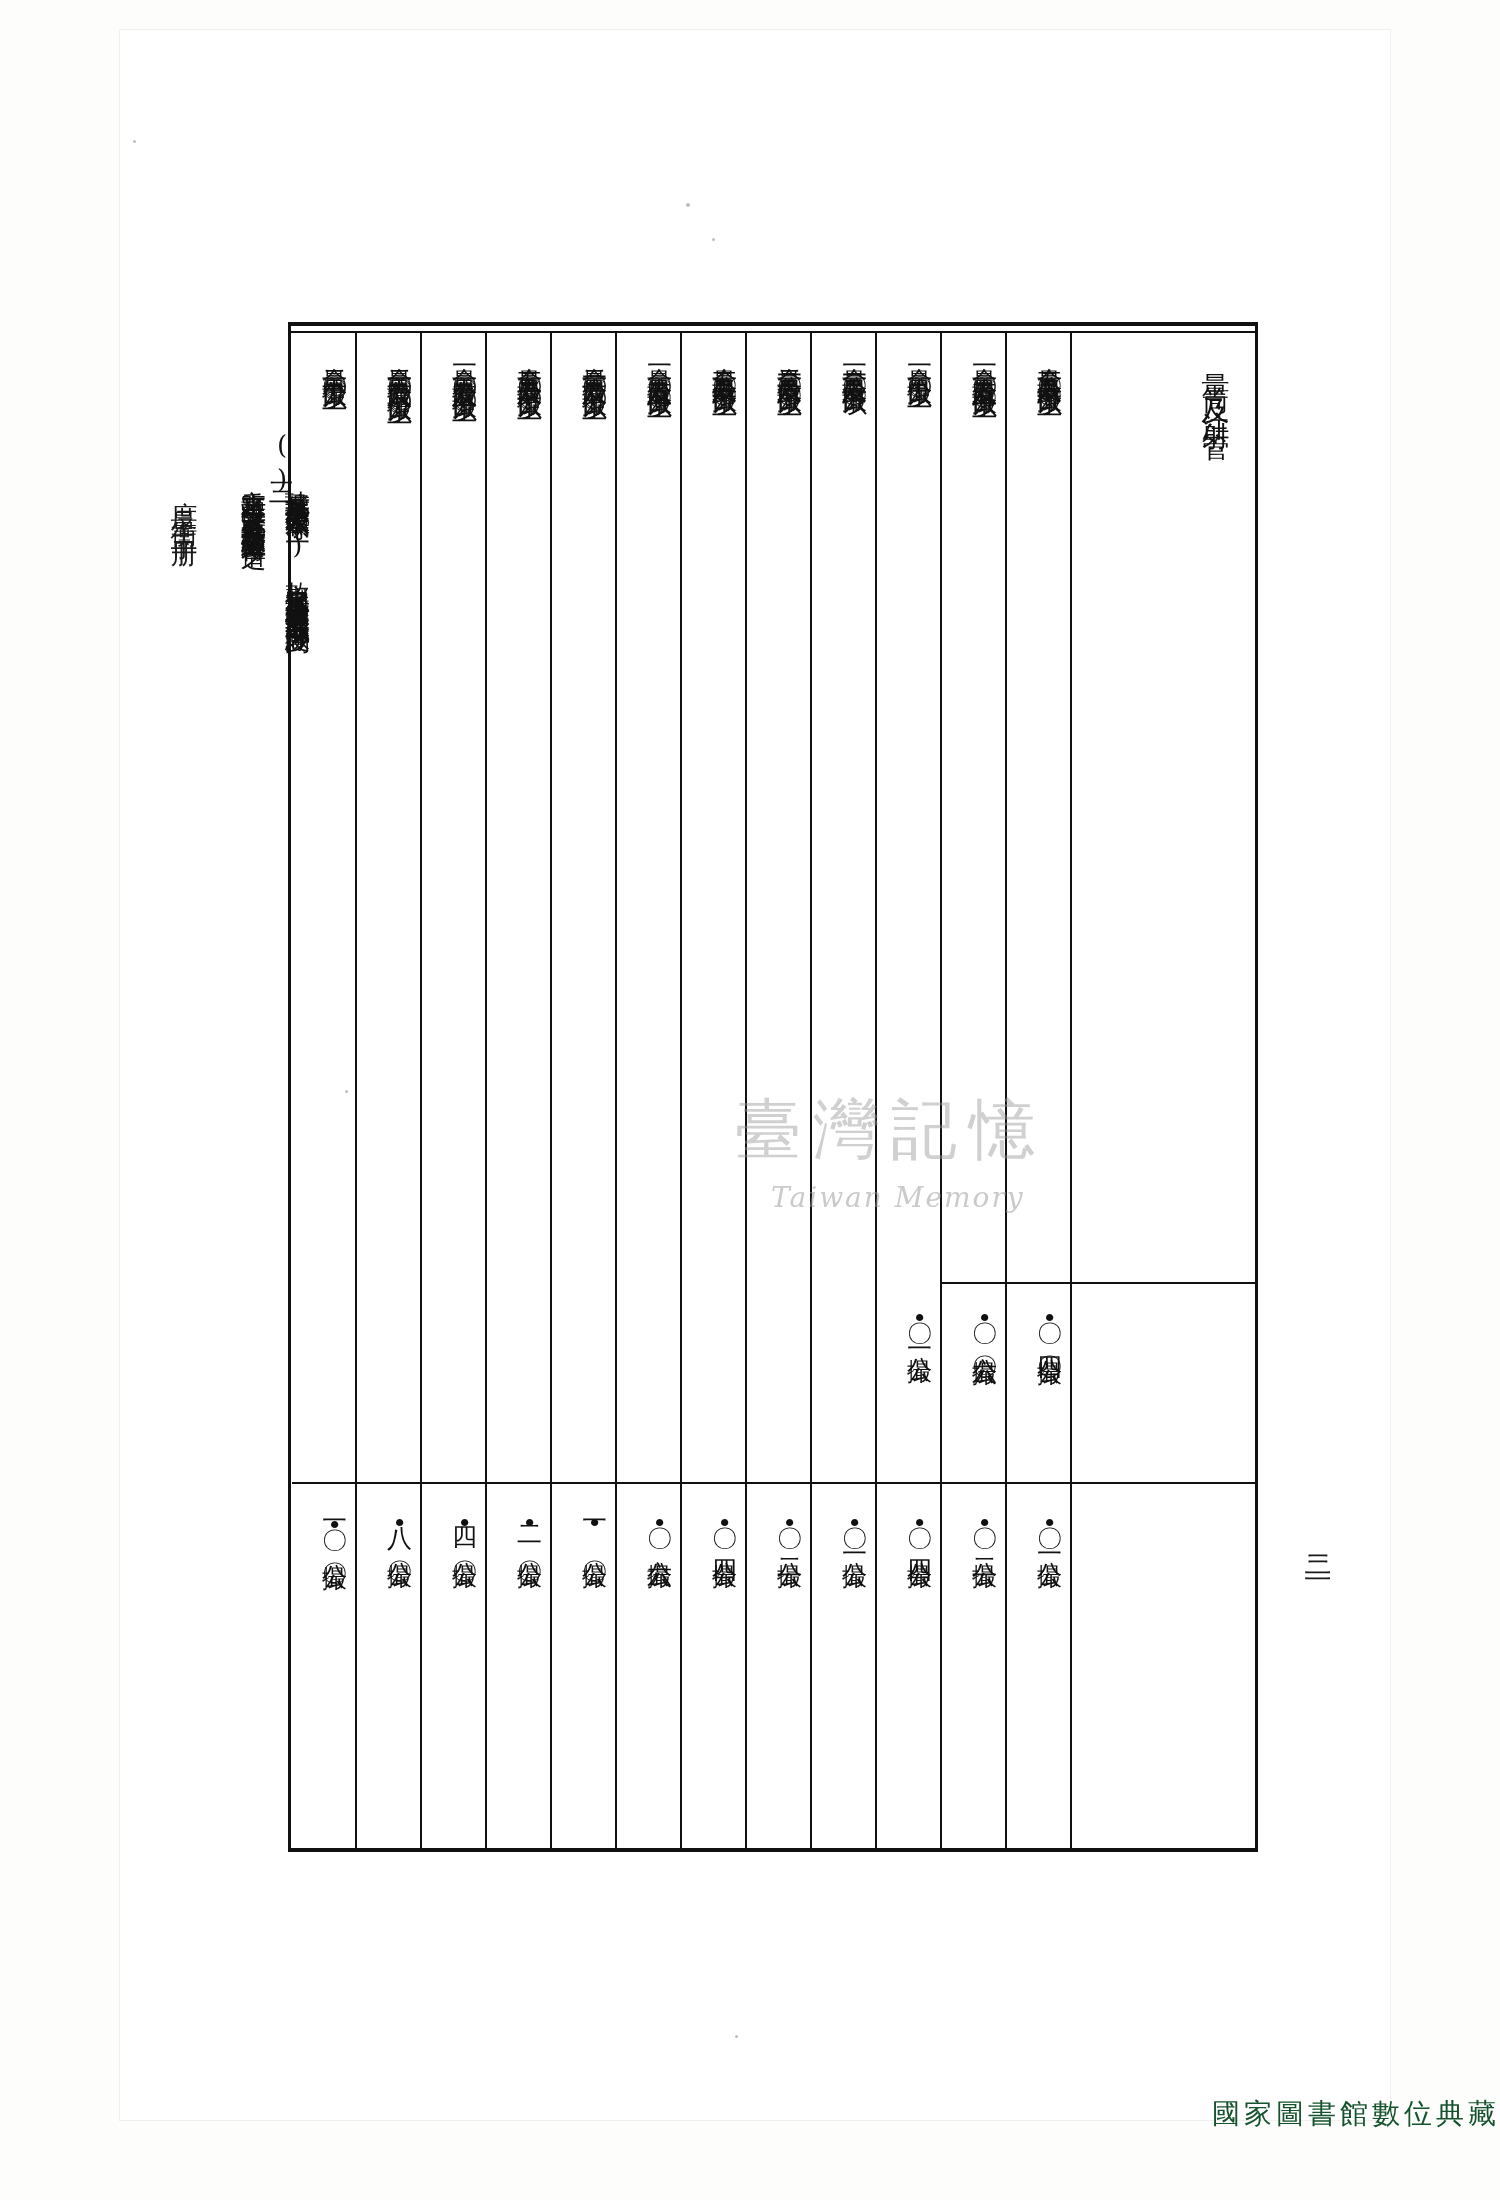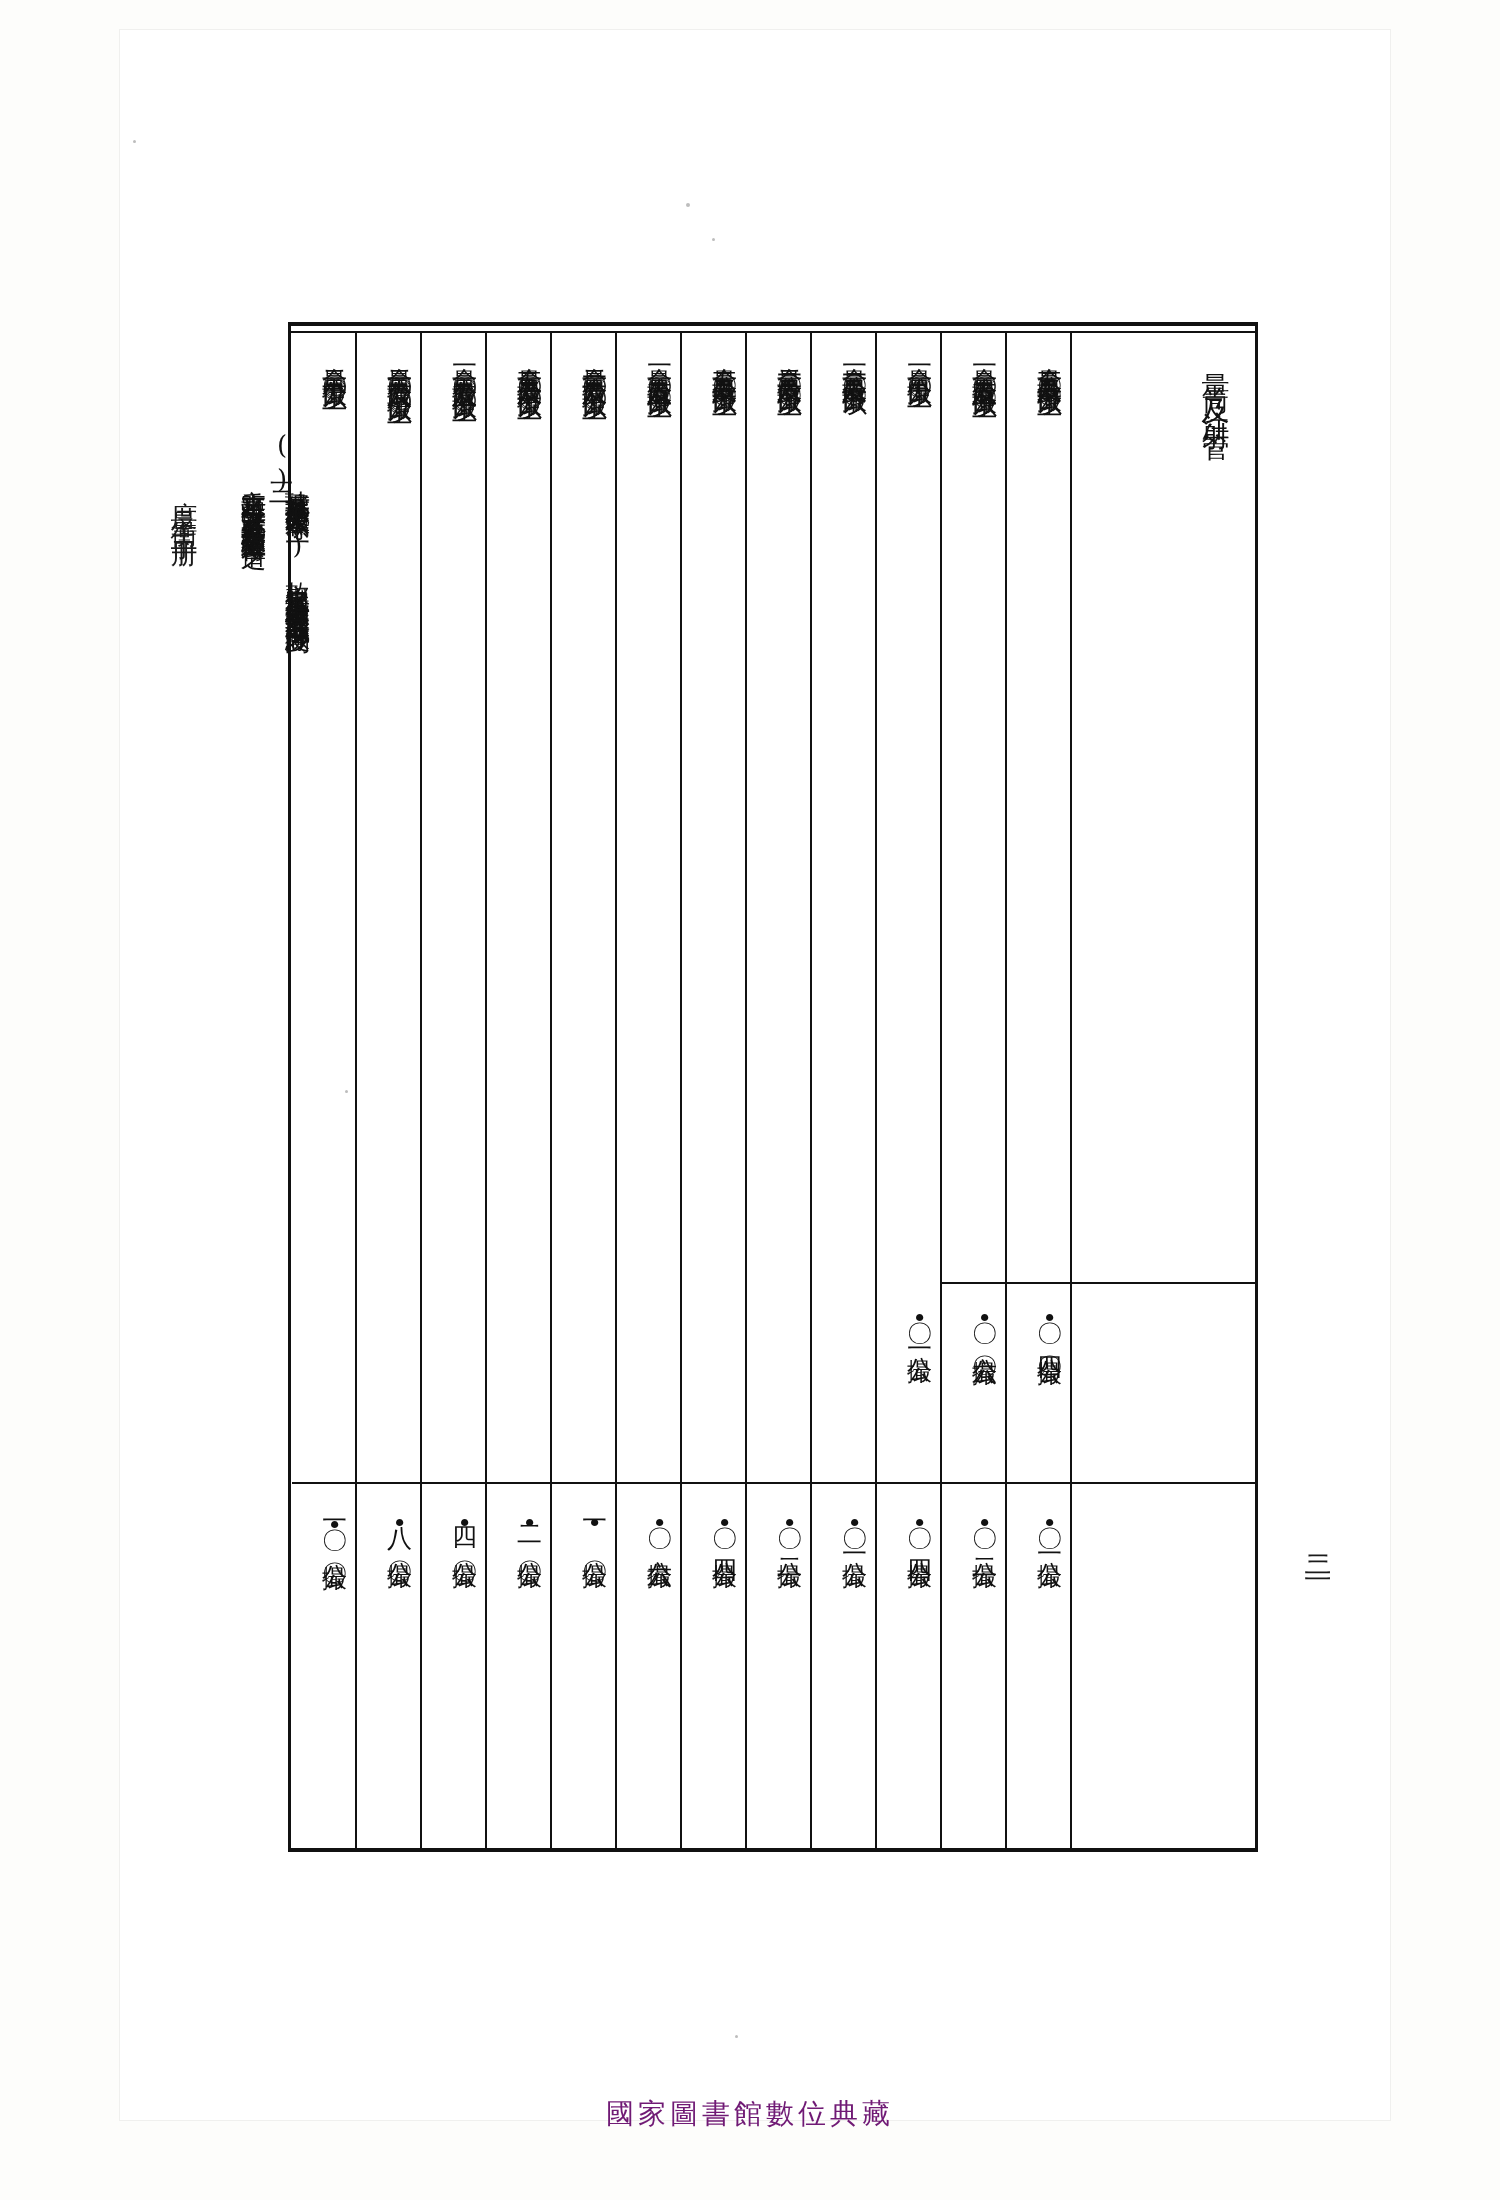--- a/index.html
+++ b/index.html
@@ -209,25 +209,25 @@
     margin-top: 6px;
     margin-left: 36px;
   }
 
   
   .credit {
     position: absolute;
     left: 0;
     top: 2095px;
     width: 1500px;
-    text-align: center;
+    text-align: right;
     font-family: "DejaVu Serif", serif;
     font-size: 28px;
     letter-spacing: 4px;
-    color: #701a75;
+    color: #14532d;
   }
 
   
   .speck {
     position: absolute;
     background: #bdbdbd;
     border-radius: 50%;
   }
 </style>
 </head>
@@ -311,15 +311,19 @@
     <div class="vtext spec" style="right:911px;">全量二〇〇〇公撮以上</div>
     <div class="vtext val" style="right:911px; top:1185px;">一〇•〇公撮</div>
   </div>
 
   <div class="note-block">
     <div class="note-marker">(三)</div>
     <div class="note-line" style="right:-10px;">玻璃量杯及量瓶之公差依照本條(一)款之規定但其最高分線處之內徑大於最高最低二分度線間</div>
     <div class="note-line" style="right:34px;">之垂直距離二分之一以上者或其分度線爲凸紋者其公差得二倍之。</div>
   </div>
 
+  <div class="watermark">
+    <div class="wm-cn">臺灣記憶</div>
+    <div class="wm-en">Taiwan Memory</div>
+  </div>
 
   <div class="credit">國家圖書館數位典藏</div>
 </div>
 
 </body></html>

